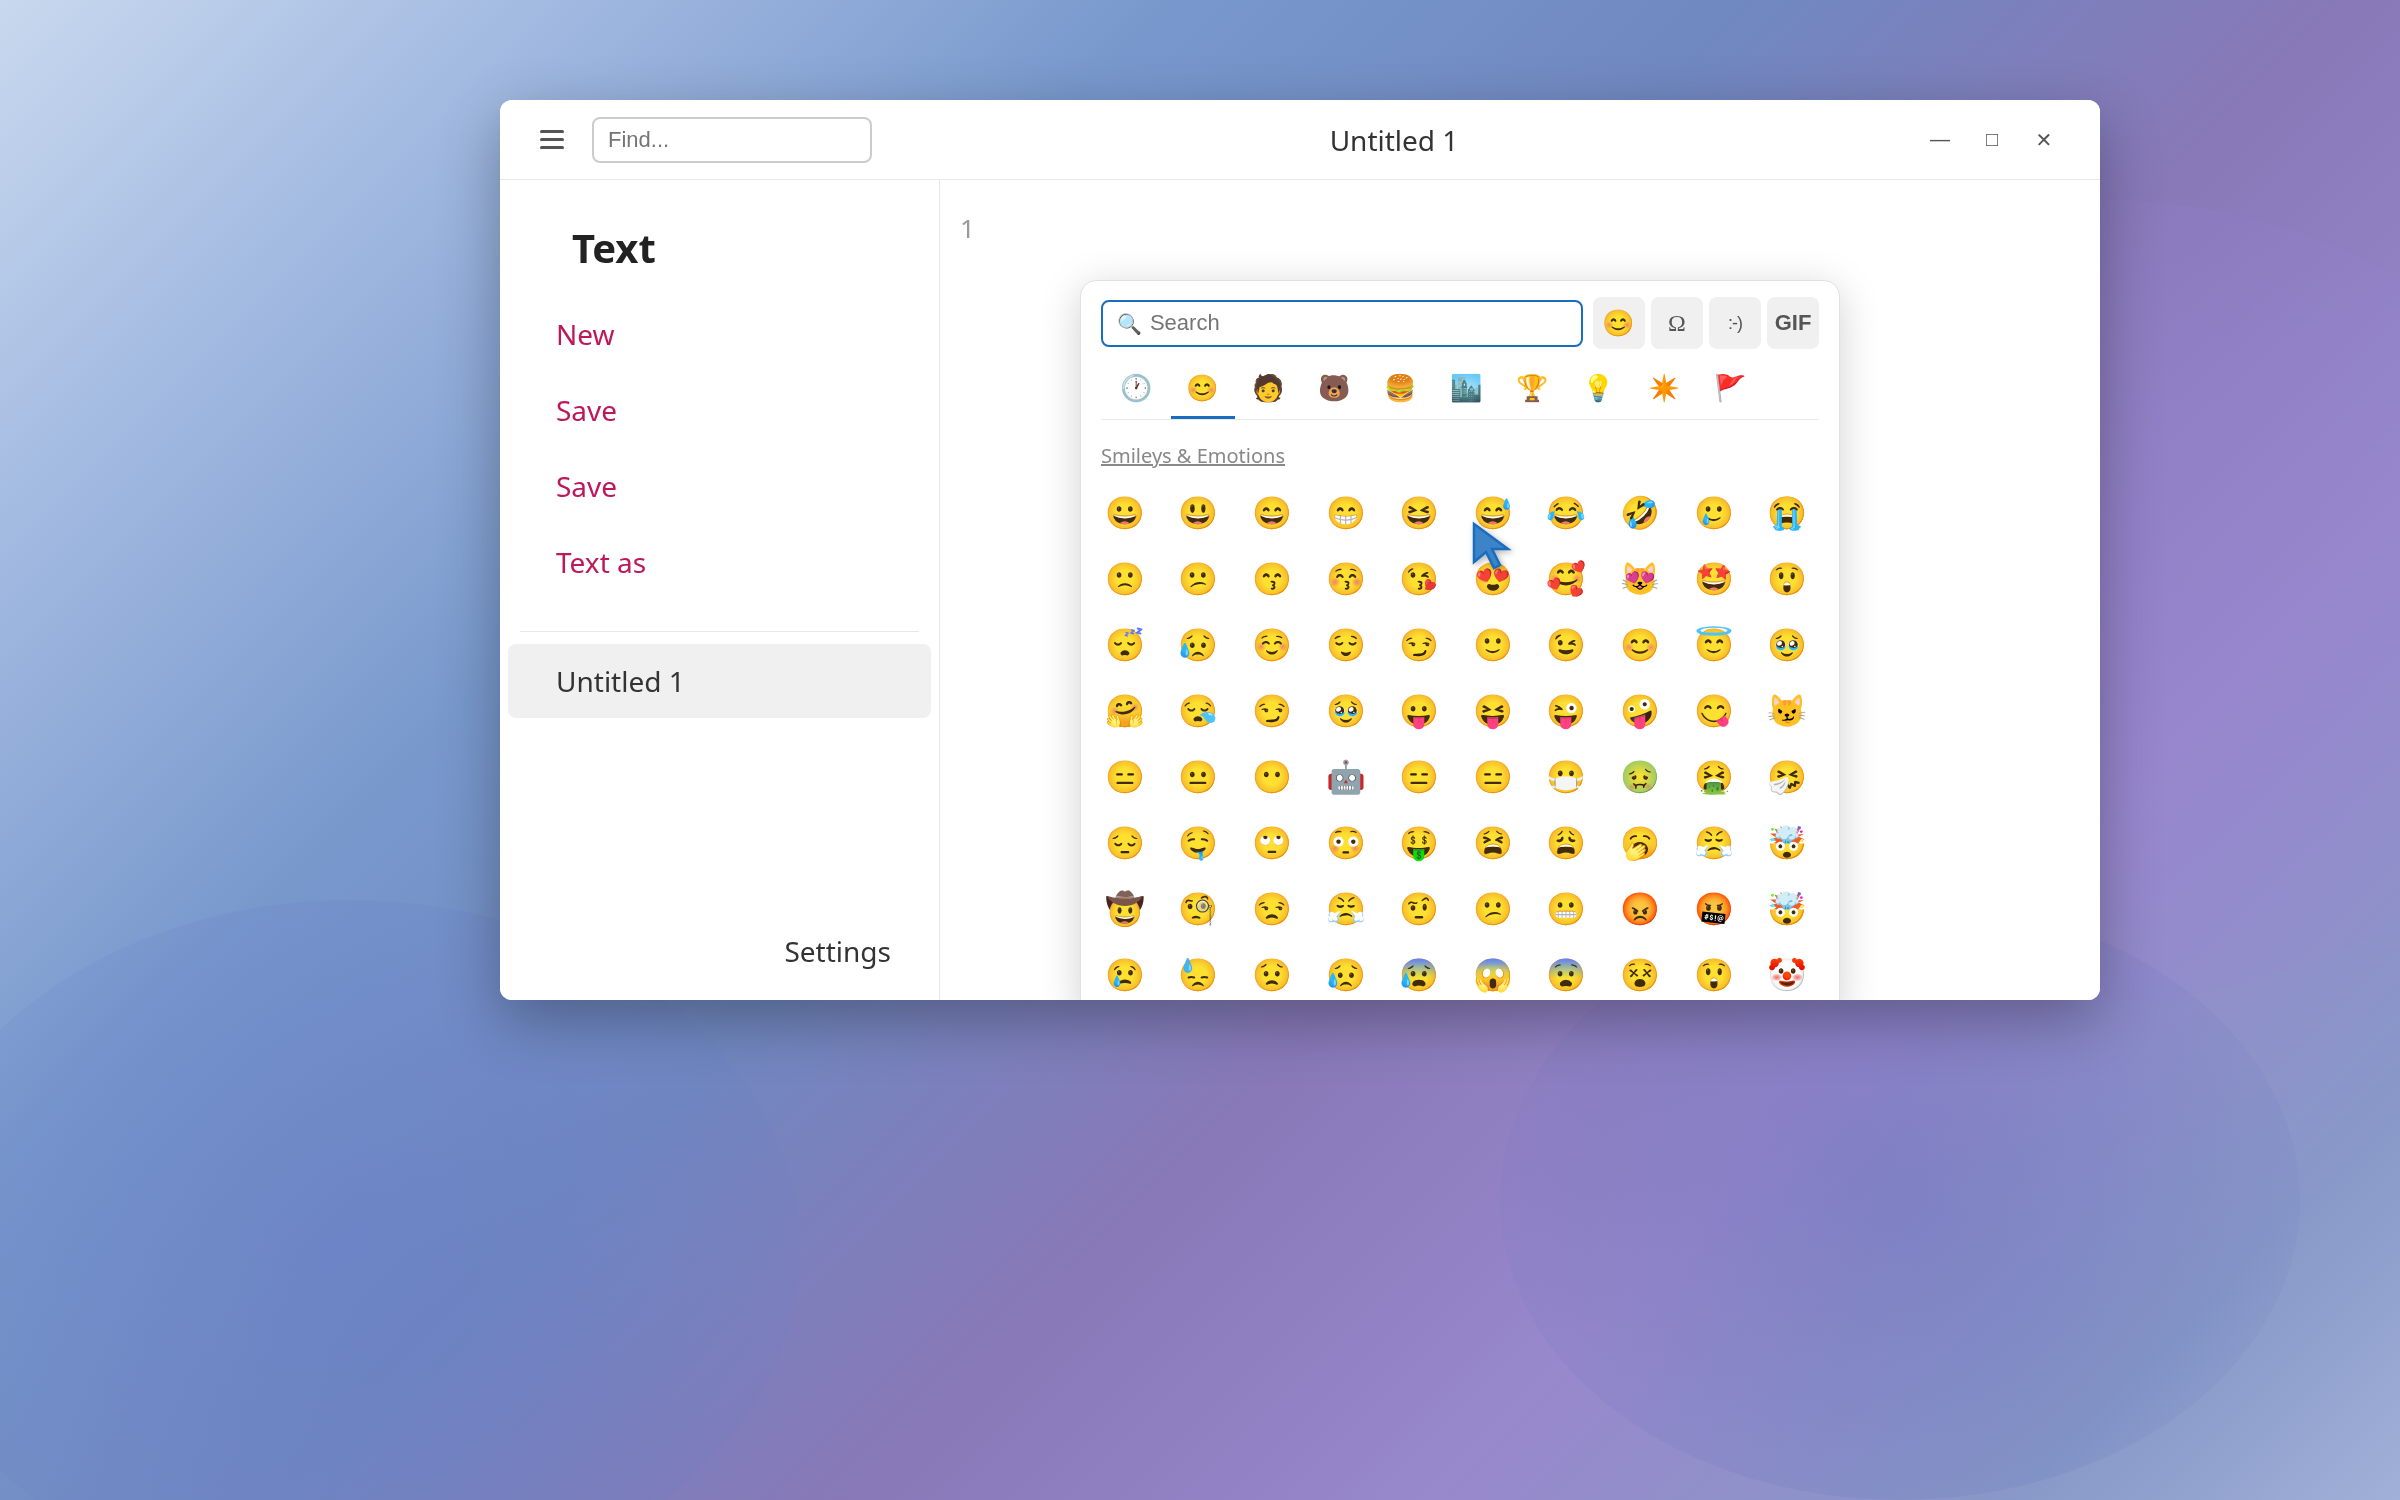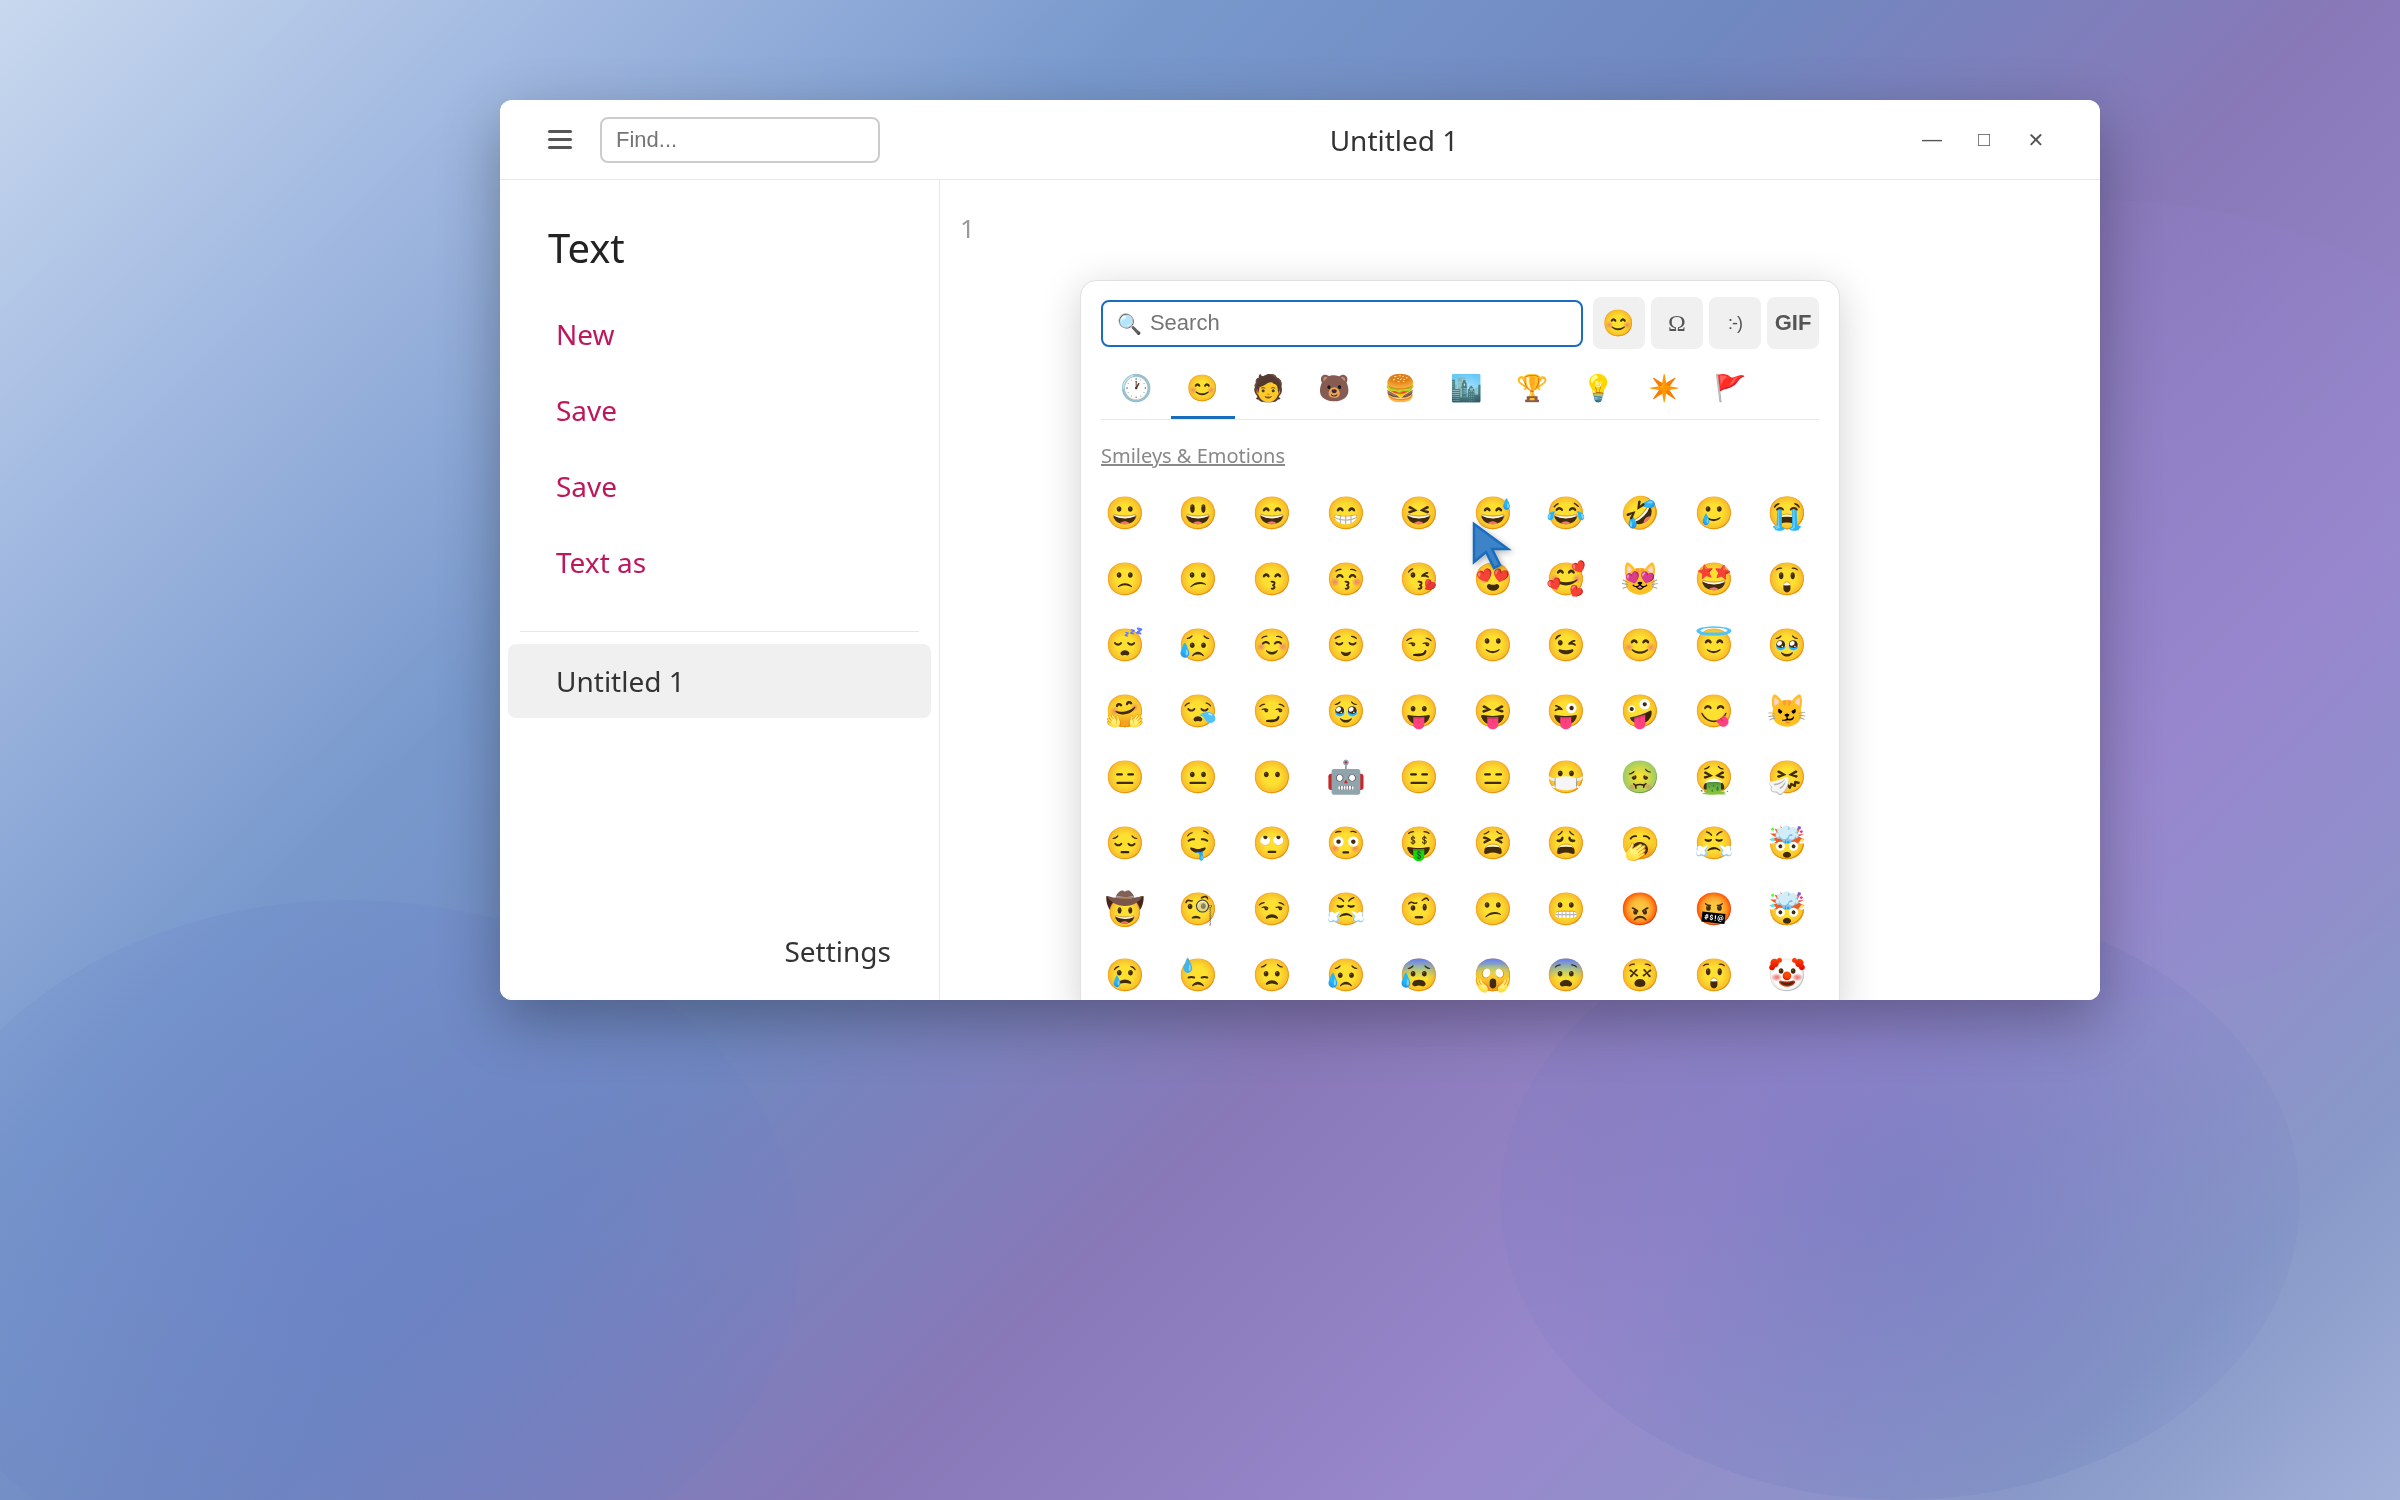--- a/index.html
+++ b/index.html
@@ -24,21 +24,21 @@
       box-shadow: 0 20px 60px rgba(0,0,0,0.3);
       display: flex;
       flex-direction: column;
       overflow: hidden;
     }
 
     
     .titlebar {
       display: flex;
       align-items: center;
-      padding: 0 40px;
+      padding: 0 32px;
       height: 80px;
       background: #fff;
       border-bottom: 1px solid #e8e8e8;
       flex-shrink: 0;
     }
 
     .titlebar-left {
       display: flex;
       align-items: center;
       gap: 20px;
@@ -105,23 +105,23 @@
       background: #fff;
       border-right: 1px solid #e8e8e8;
       display: flex;
       flex-direction: column;
       padding: 0;
       flex-shrink: 0;
     }
 
     .sidebar-title {
       font-size: 40px;
-      font-weight: 400;
+      font-weight: 700;
       color: #222;
-      padding: 40px 48px 20px;
+      padding: 40px 72px 20px;
     }
 
     .sidebar-menu {
       list-style: none;
       padding: 0 0 20px 0;
     }
 
     .sidebar-menu-item {
       padding: 18px 48px;
       font-size: 28px;

